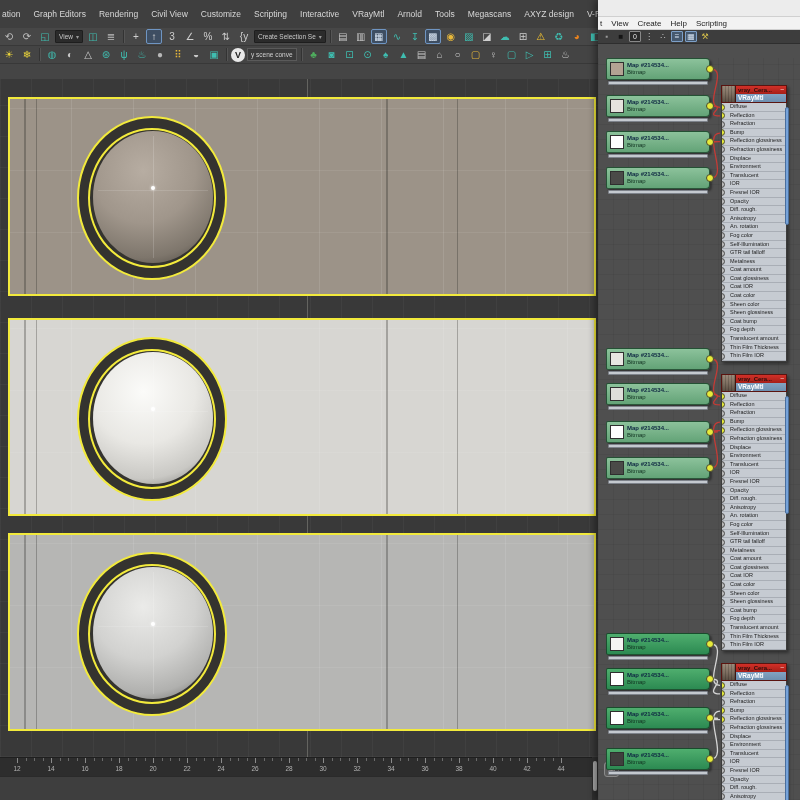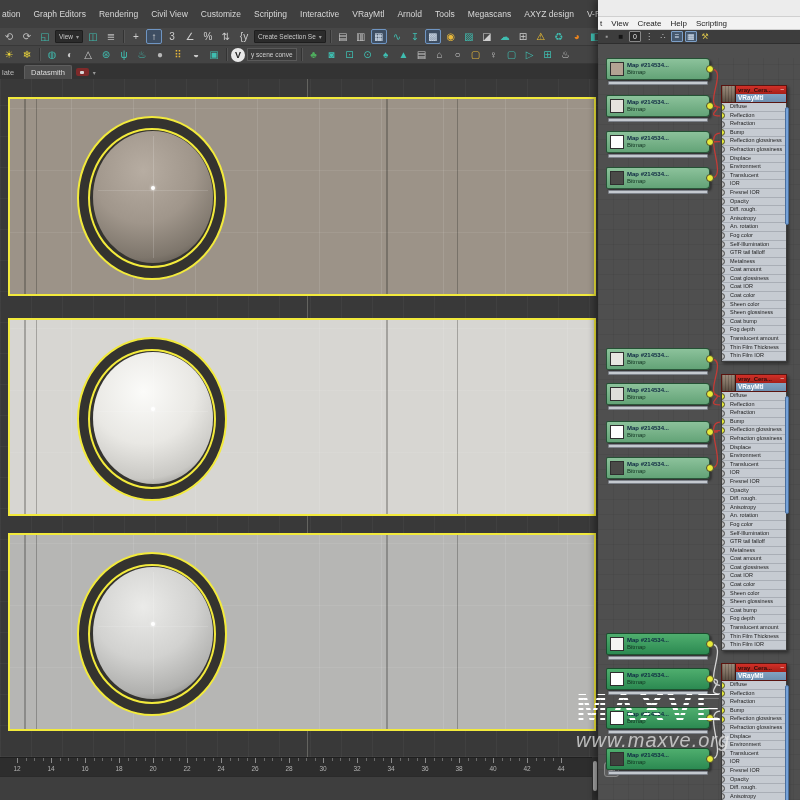--- a/index.html
+++ b/index.html
@@ -223,26 +223,20 @@
       <span class="tbicon" style="color: rgb(200, 200, 200);">⌂</span>
       <span class="tbicon" style="color: rgb(200, 200, 200);">○</span>
       <span class="tbicon" style="color: rgb(232, 184, 58);">▢</span>
       <span class="tbicon" style="color: rgb(200, 200, 200);">♀</span>
       <span class="tbicon" style="color: rgb(63, 189, 176);">▢</span>
       <span class="tbicon" style="color: rgb(63, 189, 176);">▷</span>
       <span class="tbicon" style="color: rgb(63, 189, 176);">⊞</span>
       <span class="tbicon" style="color: rgb(200, 200, 200);">♨</span>
     </div>
 
-  <div class="tabrow">
-    <span class="ttab frag">late</span>
-    <span class="ttab active">Datasmith</span>
-    <span class="ttab-icon"></span>
-    <span class="ttab-caret">▾</span>
-  </div>
 
   <div id="viewport">
     <div class="vp-brightline" style="left:307px"></div>
   <div class="strip" style="top: 18px; height: 199px; background: rgb(156, 147, 136); border-color: rgb(242, 234, 60);">
         <div class="tilegrid"></div>
         <div class="seam" style="left: 14px; width: 2px;"></div>
         <div class="seam" style="left: 26px; width: 1px;"></div>
         <div class="seam" style="left: 376px; width: 2px;"></div>
         <div class="seam" style="left: 447px; width: 1px;"></div>
         <div class="hole" style="left: 67px; top: 17px; border-color: rgb(242, 234, 60);">
@@ -654,18 +648,14 @@
             <div class="vparam" style="height: 8.6px;"><div class="socket"></div><span>Fresnel IOR</span></div>
             <div class="vparam" style="height: 8.6px;"><div class="socket"></div><span>Opacity</span></div>
             <div class="vparam" style="height: 8.6px;"><div class="socket"></div><span>Diff. rough.</span></div>
             <div class="vparam" style="height: 8.6px;"><div class="socket"></div><span>Anisotropy</span></div>
           </div>
           <div class="vscrollpill"></div>
         </div>
       </div>
   </div>
 
-  <div id="watermark">
-    <div id="wm-title">MΛXVE</div>
-    <div id="wm-url">www.maxve.org</div>
-  </div>
 
 </div>
 
 </body></html>

